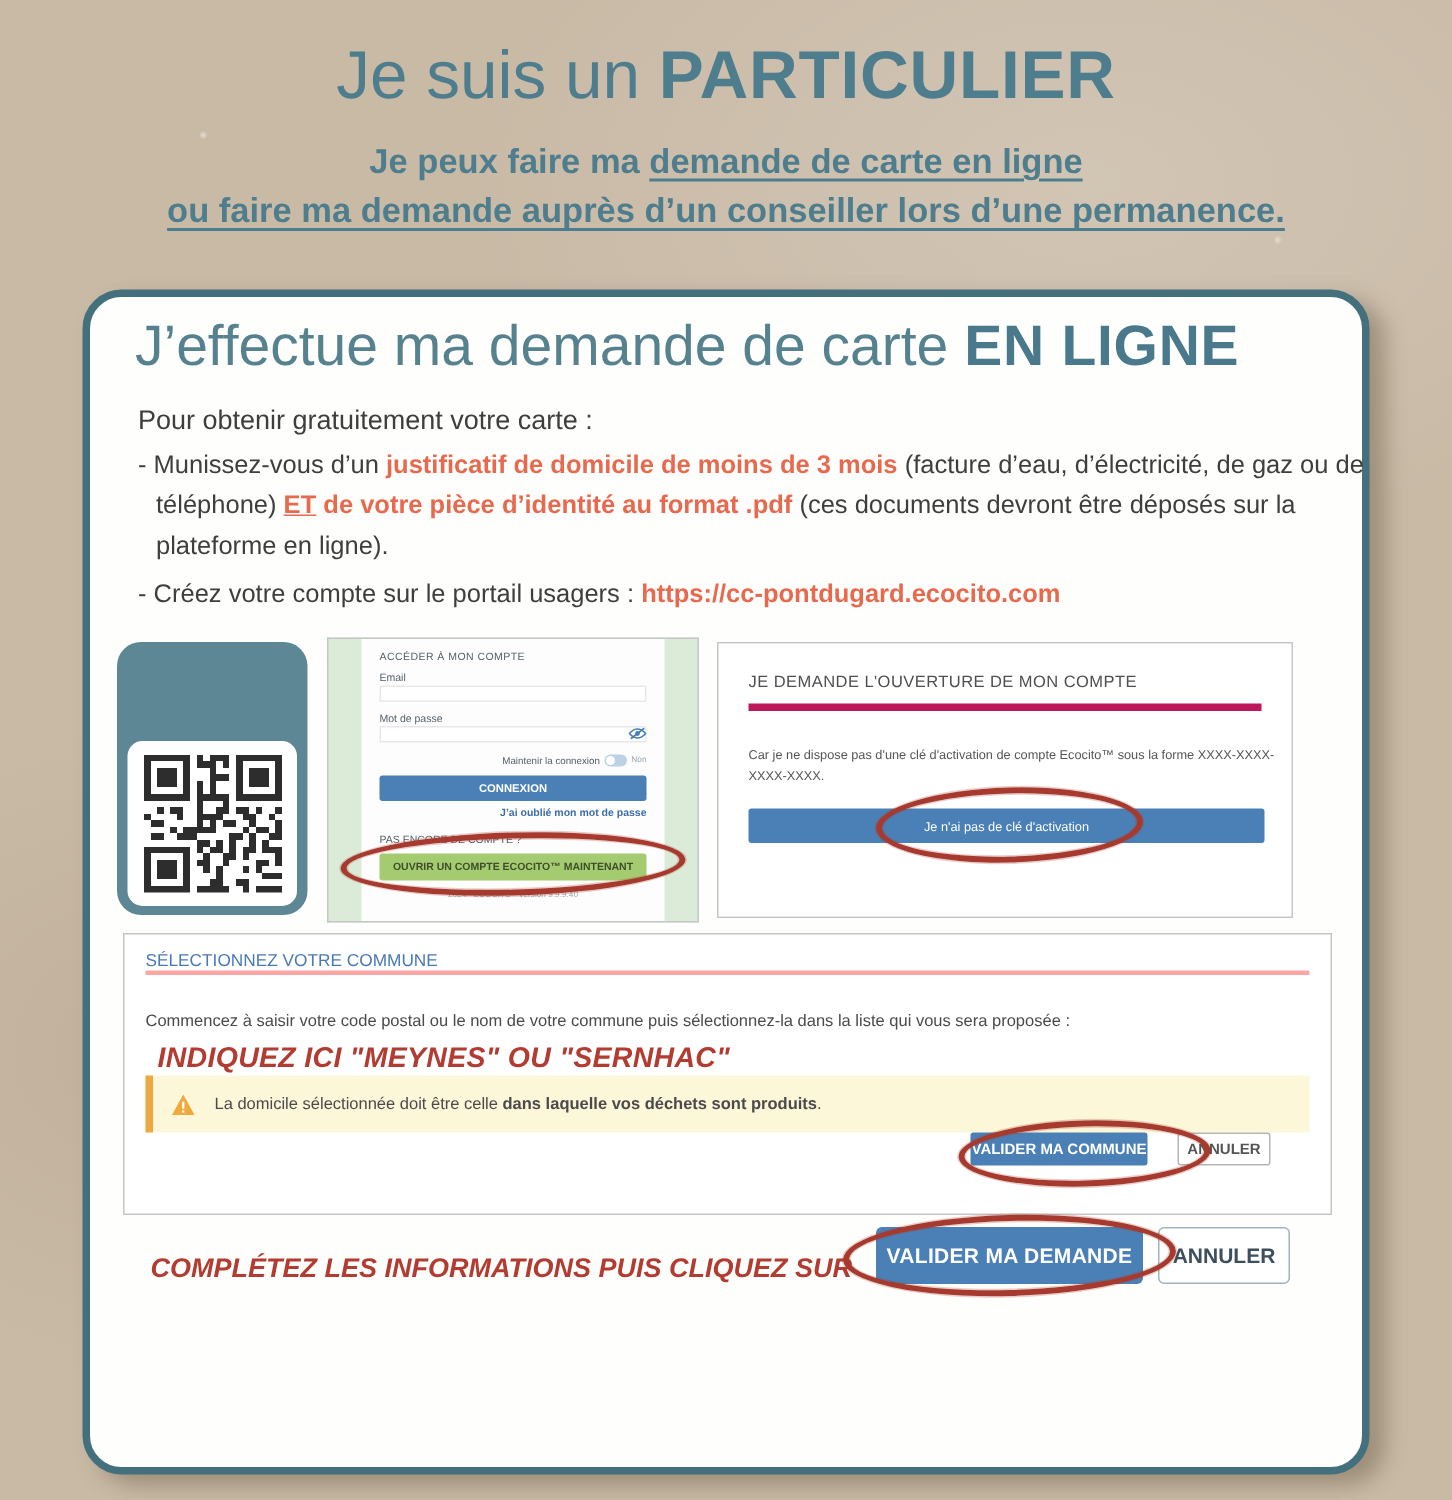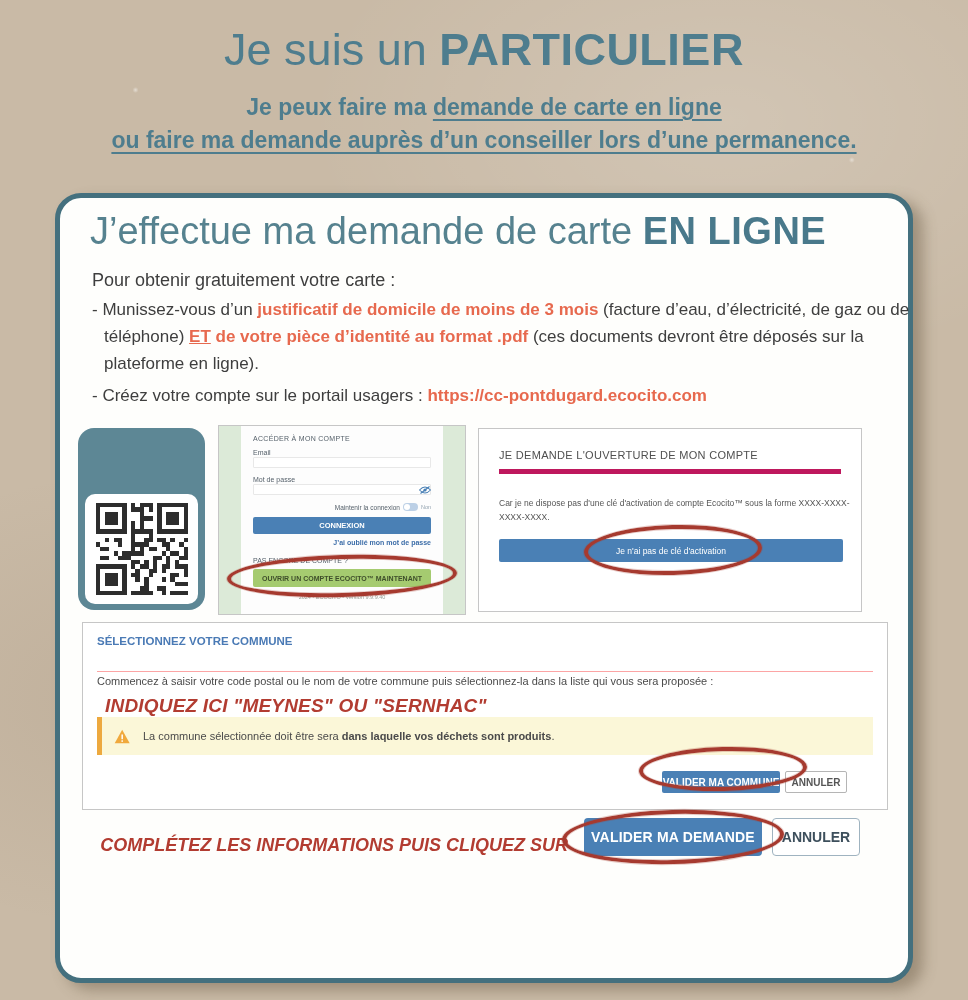--- a/index.html
+++ b/index.html
@@ -68,26 +68,26 @@
   .ls-version { position:absolute; left:0; right:0; top:168px; text-align:center; font-size:5.5px; color:#9aa39a; }
   .e-green { left:8px; top:129px; width:230px; height:42px; }
   
   .account-shot { left:418px; top:230px; width:384px; height:184px; padding:20px; }
   .as-heading { font-size:11px; color:#4f4f4f; letter-spacing:.3px; padding-bottom:8px; border-bottom:5px solid #be185d; }
   .as-body { margin-top:22px; font-size:8.5px; color:#555; line-height:1.7; width:352px; }
   .as-btn { position:absolute; left:20px; top:110px; width:344px; height:23px; background:#4a80b5; color:#fff; font-size:8.5px; display:flex; align-items:center; justify-content:center; border-radius:2px; }
   .e-key { left:105px; top:96px; width:178px; height:50px; }
   
   .commune-shot { left:22px; top:424px; width:806px; height:188px; padding:12px 14px; }
-  .cs-heading { color:#4a7ab5; font-weight:bold; font-size:11.5px; padding-bottom:24px; border-bottom:1px solid #fca5a5; }
-  .cs-instruction { margin-top:3px; font-size:11px; color:#4a4a4a; }
+  .cs-heading { color:#4a7ab5; font-weight:normal; font-size:11.5px; padding-bottom:0; border-bottom:3px solid #fca5a5; }
+  .cs-instruction { margin-top:25px; font-size:11px; color:#4a4a4a; }
   .cs-annotation { margin-top:8px; margin-left:8px; color:#b23c31; font-weight:bold; font-style:italic; font-size:19px; letter-spacing:.2px; }
   .cs-warning { position:absolute; left:14px; top:94px; right:14px; height:38px; background:#fbf7d8; border-left:5px solid #eda93f; display:flex; align-items:center; gap:12px; padding-left:12px; font-size:11px; color:#4a4a4a; }
   .warn-icon { display:inline-flex; width:17px; height:15px; }
-  .cs-buttons { position:absolute; right:40px; top:148px; display:flex; gap:5px; z-index:2;margin-left:13px; }
+  .cs-buttons { position:absolute; right:40px; top:132px; display:flex; gap:20px; z-index:2;margin-left:13px; }
   .btn-blue { background:#4a80b5; color:#fff; font-weight:bold; border:none; border-radius:2px; font-family:inherit; cursor:pointer; }
   .btn-white { background:#fff; border:1px solid #b5b5b5; color:#555; font-weight:bold; border-radius:2px; font-family:inherit; cursor:pointer; }
   .cs-buttons .btn-blue { width:118px; height:22px; font-size:10px; }
   .cs-buttons .btn-white { width:62px; height:22px; font-size:10px; }
   .e-commune { left:556px; top:124px; width:168px; height:44px; }
   
   .final-row { position:absolute; left:16px; top:620px; width:100%; display:flex; align-items:flex-end; justify-content:flex-end; padding-right:64px; gap:10px; }
   .final-label { color:#b23c31; font-weight:bold; font-style:italic; font-size:18px; margin-right:6px; }
   .btn-wrap { position:relative; }
   .big.btn-blue { width:178px; height:38px; font-size:14px; border-radius:4px; letter-spacing:.2px; }
@@ -289,21 +289,21 @@
     <div class="cs-instruction">Commencez à saisir votre code postal ou le nom de votre commune puis sélectionnez-la dans la liste qui vous sera proposée :</div>
     <div class="cs-annotation">INDIQUEZ ICI "MEYNES" OU "SERNHAC"</div>
     <div class="cs-warning">
       <span class="warn-icon">
         <svg viewBox="0 0 24 22">
             <path d="M12 1 L23 21 H1 Z" fill="#f0a93c"></path>
             <rect x="10.9" y="8" width="2.2" height="7" fill="#fff"></rect>
             <rect x="10.9" y="16.6" width="2.2" height="2.2" fill="#fff"></rect>
           </svg>
       </span>
-      <span class="warn-text"><span>La commune sélectionnée doit être sera </span><b>dans laquelle vos déchets sont produits</b><span>.</span></span>
+      <span class="warn-text"><span>La domicile sélectionnée doit être celle </span><b>dans laquelle vos déchets sont produits</b><span>.</span></span>
     </div>
     <div class="cs-buttons">
       <button class="btn-blue">VALIDER MA COMMUNE</button>
       <button class="btn-white">ANNULER</button>
     </div>
     <div class="red-ellipse e-commune"></div>
   </div>
 
   <div class="final-row">
     <span class="final-label">COMPLÉTEZ LES INFORMATIONS PUIS CLIQUEZ SUR</span>

